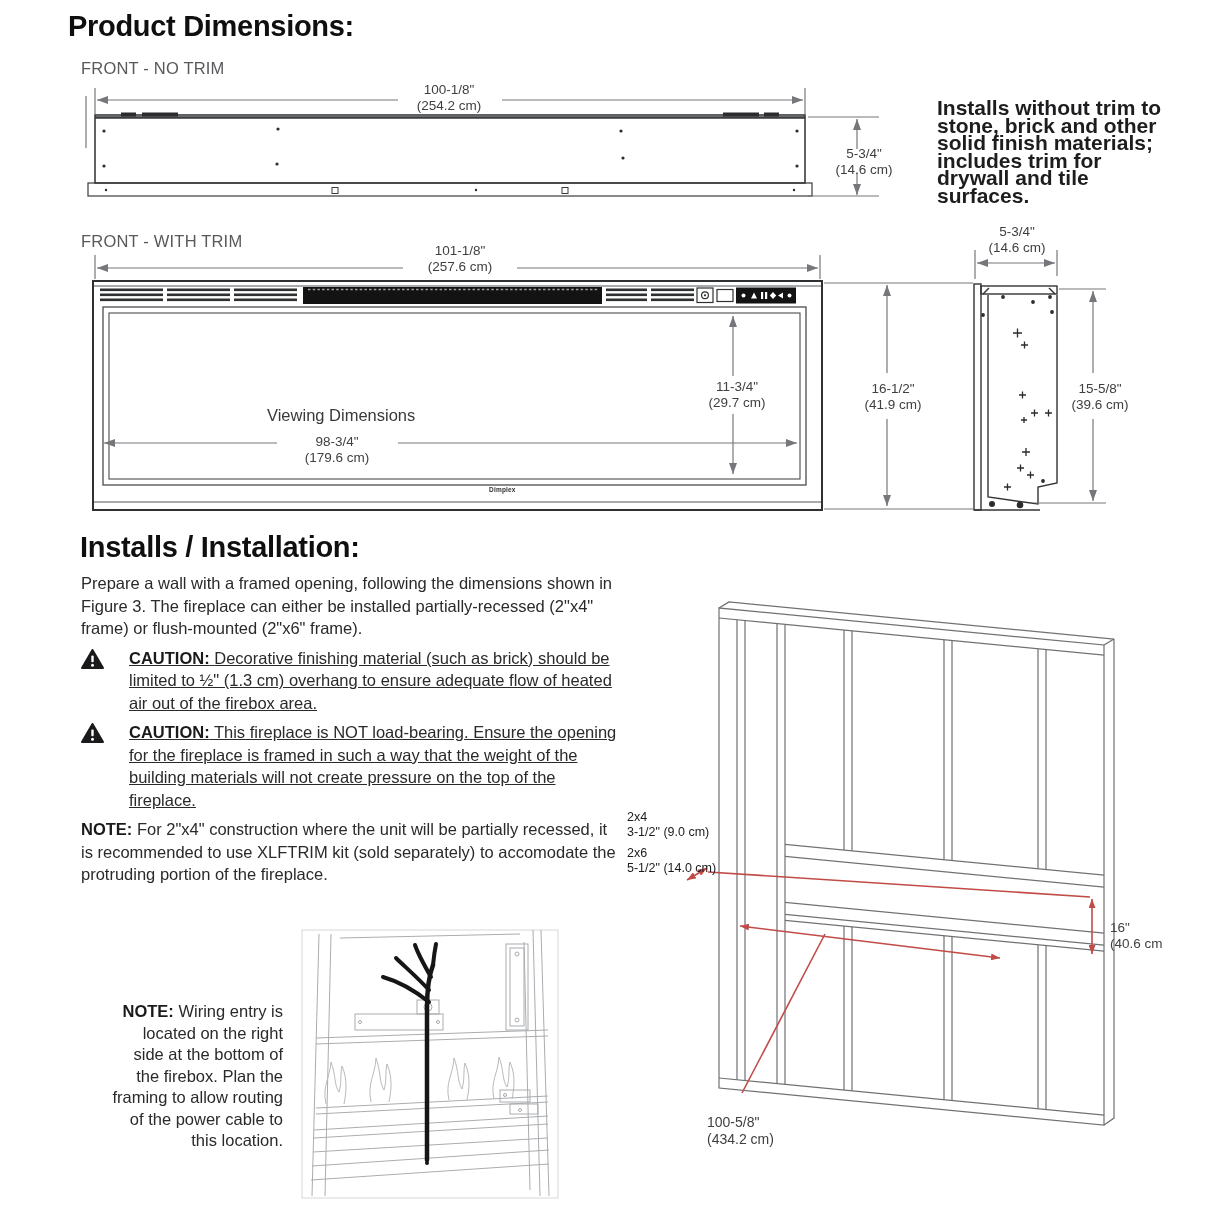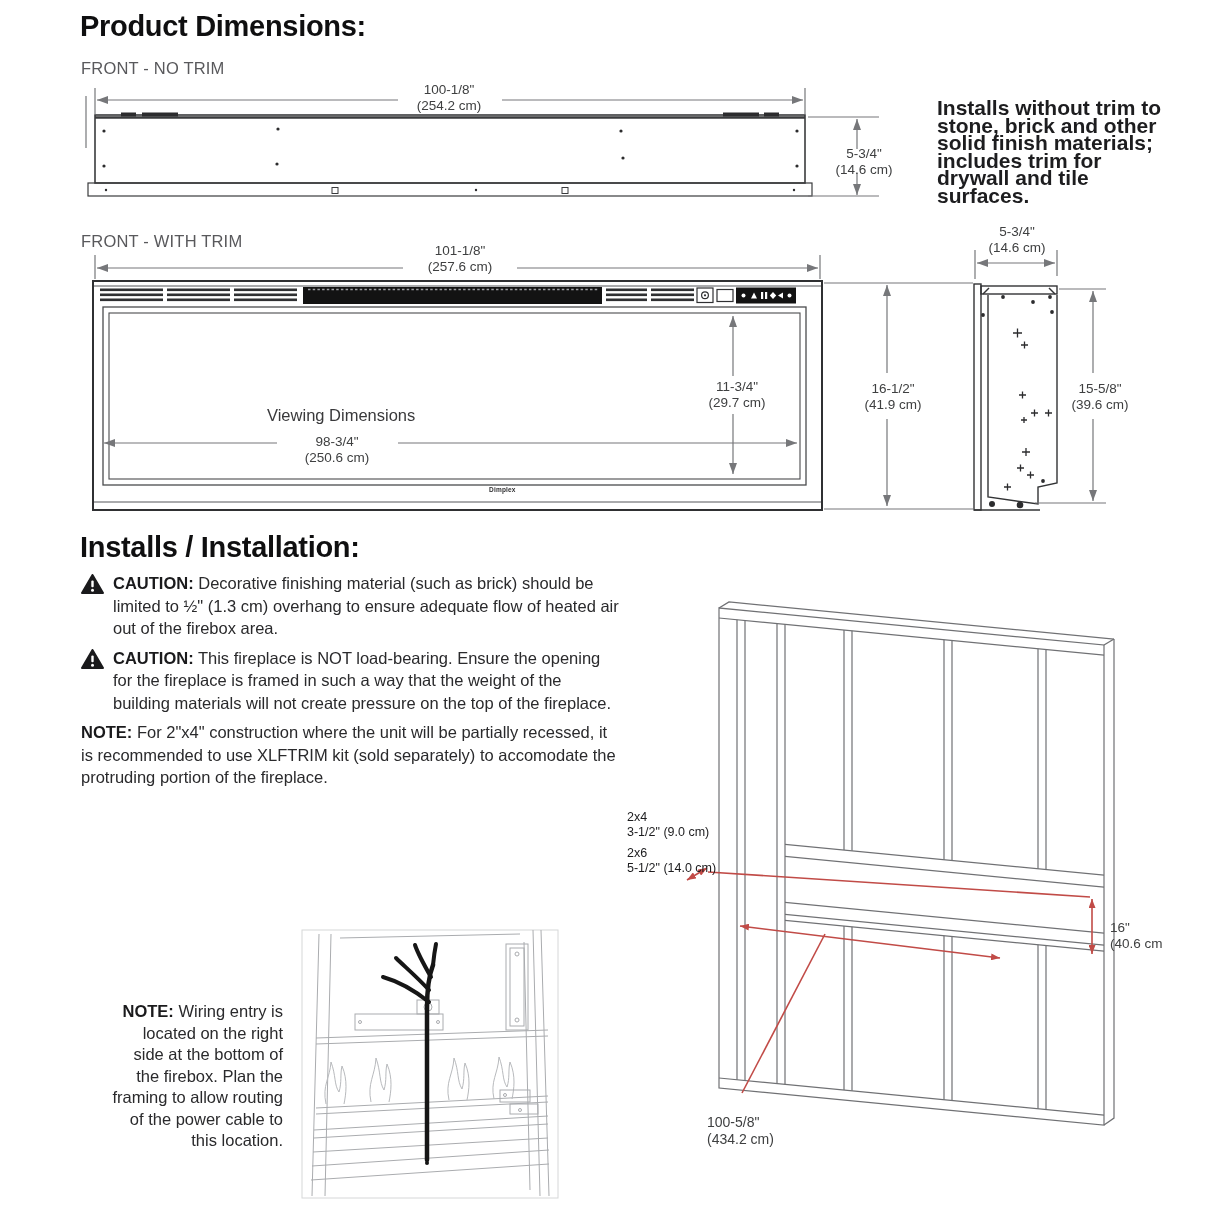--- a/index.html
+++ b/index.html
@@ -8,21 +8,21 @@
   .abs{position:absolute;}
   .h1{font-size:29px;font-weight:700;color:#0f0f10;letter-spacing:-0.3px;white-space:nowrap;}
   .sec{font-size:16.5px;font-weight:400;color:#59595c;letter-spacing:0.2px;white-space:nowrap;}
   .dim{font-size:13.5px;line-height:16px;color:#3f4041;text-align:center;white-space:nowrap;}
   .dim.ctr{transform:translateX(-50%);}
   .dim span{display:block;}
   .boldnote{font-size:21px;line-height:17.5px;font-weight:700;color:#1d1d1f;}
   .txtcol{font-size:16.5px;line-height:22.5px;color:#2a2a2c;}
   .txtcol p{margin:0 0 10px 0;}
   .b{font-weight:700;color:#1a1a1c;}
-  .caution{display:flex;gap:9px;margin:0 0 7px 0;}
+  .caution{display:flex;gap:25px;margin:0 0 7px 0;text-decoration:underline;}
   .caution .ic{flex:0 0 23px;padding-top:2px;}
   .viewlbl{font-size:16.5px;color:#39393b;white-space:nowrap;margin-top:11px;}
   .stud{font-size:12.5px;line-height:14.5px;font-weight:400;color:#1c1c1e;white-space:nowrap;}
   .stud .gap{height:7px;}
   .wiring{font-size:16.5px;line-height:21.5px;text-align:right;color:#2a2a2c;}
   .brand{font-size:6.5px;font-weight:700;color:#2f2f31;letter-spacing:0.2px;}
   svg.layer{position:absolute;left:0;top:0;pointer-events:none;}
 </style>
 </head>
 <body>
@@ -272,21 +272,21 @@
       <path d="M427,1160 L427,1008 C427,990 428,978 433,965"></path>
       <path d="M429,1002 C414,990 397,981 383,977" stroke-width="4"></path>
       <path d="M429,990 C416,976 404,966 396,958" stroke-width="4"></path>
       <path d="M431,977 C423,963 418,954 415,945" stroke-width="4"></path>
       <path d="M433,965 C434,955 435,949 436,944" stroke-width="4"></path>
     </g>
     <circle cx="427" cy="1163" r="2" fill="#161616" stroke="none"></circle>
   </g>
 </svg>
 
-<div class="abs h1" style="left:80px;top:10px">Product Dimensions:</div>
+<div class="abs h1" style="left:68px;top:10px">Product Dimensions:</div>
 
 <div class="abs sec" style="left:81px;top:59px">FRONT - NO TRIM</div>
 
 <div class="abs dim ctr" style="left:449px;top:82px">
   <span>100-1/8"</span>
   <span>(254.2 cm)</span>
 </div>
 <div class="abs dim ctr" style="left:864px;top:146px">
   <span>5-3/4"</span>
   <span>(14.6 cm)</span>
@@ -296,21 +296,21 @@
 
 <div class="abs sec" style="left:81px;top:232px">FRONT - WITH TRIM</div>
 
 <div class="abs dim ctr" style="left:460px;top:243px">
   <span>101-1/8"</span>
   <span>(257.6 cm)</span>
 </div>
 <div class="abs viewlbl" style="left:267px;top:395px">Viewing Dimensions</div>
 <div class="abs dim ctr" style="left:337px;top:434px">
   <span>98-3/4"</span>
-  <span>(250.6 cm)</span>
+  <span>(179.6 cm)</span>
 </div>
 <div class="abs dim ctr" style="left:737px;top:379px">
   <span>11-3/4"</span>
   <span>(29.7 cm)</span>
 </div>
 <div class="abs dim ctr" style="left:893px;top:381px">
   <span>16-1/2"</span>
   <span>(41.9 cm)</span>
 </div>
 <div class="abs dim ctr" style="left:1017px;top:224px">
@@ -319,20 +319,23 @@
 </div>
 <div class="abs dim ctr" style="left:1100px;top:381px">
   <span>15-5/8"</span>
   <span>(39.6 cm)</span>
 </div>
 <div class="abs brand" style="left:489px;top:486px">Dimplex</div>
 
 <div class="abs h1" style="left:80px;top:531px">Installs / Installation:</div>
 
 <div class="abs txtcol" style="left:81px;top:572px;width:541px">
+  <p style="margin-bottom:7px">
+    <span>Prepare a wall with a framed opening, following the dimensions shown in Figure 3. The fireplace can either be installed partially-recessed (2"x4" frame) or flush-mounted (2"x6" frame).</span>
+  </p>
   <div class="caution">
     <span class="ic">
       <svg width="23" height="20" viewBox="0 0 23 20">
         <path d="M11.5,1 L22,19 L1,19 Z" fill="#1a1a1c" stroke="#1a1a1c" stroke-width="2" stroke-linejoin="round"></path>
         <rect x="10.3" y="6.5" width="2.4" height="6.8" rx="1.1" fill="#ffffff"></rect>
         <circle cx="11.5" cy="16.2" r="1.5" fill="#ffffff"></circle>
       </svg>
     </span>
     <p style="margin:0">
       <span class="b">CAUTION:</span>

